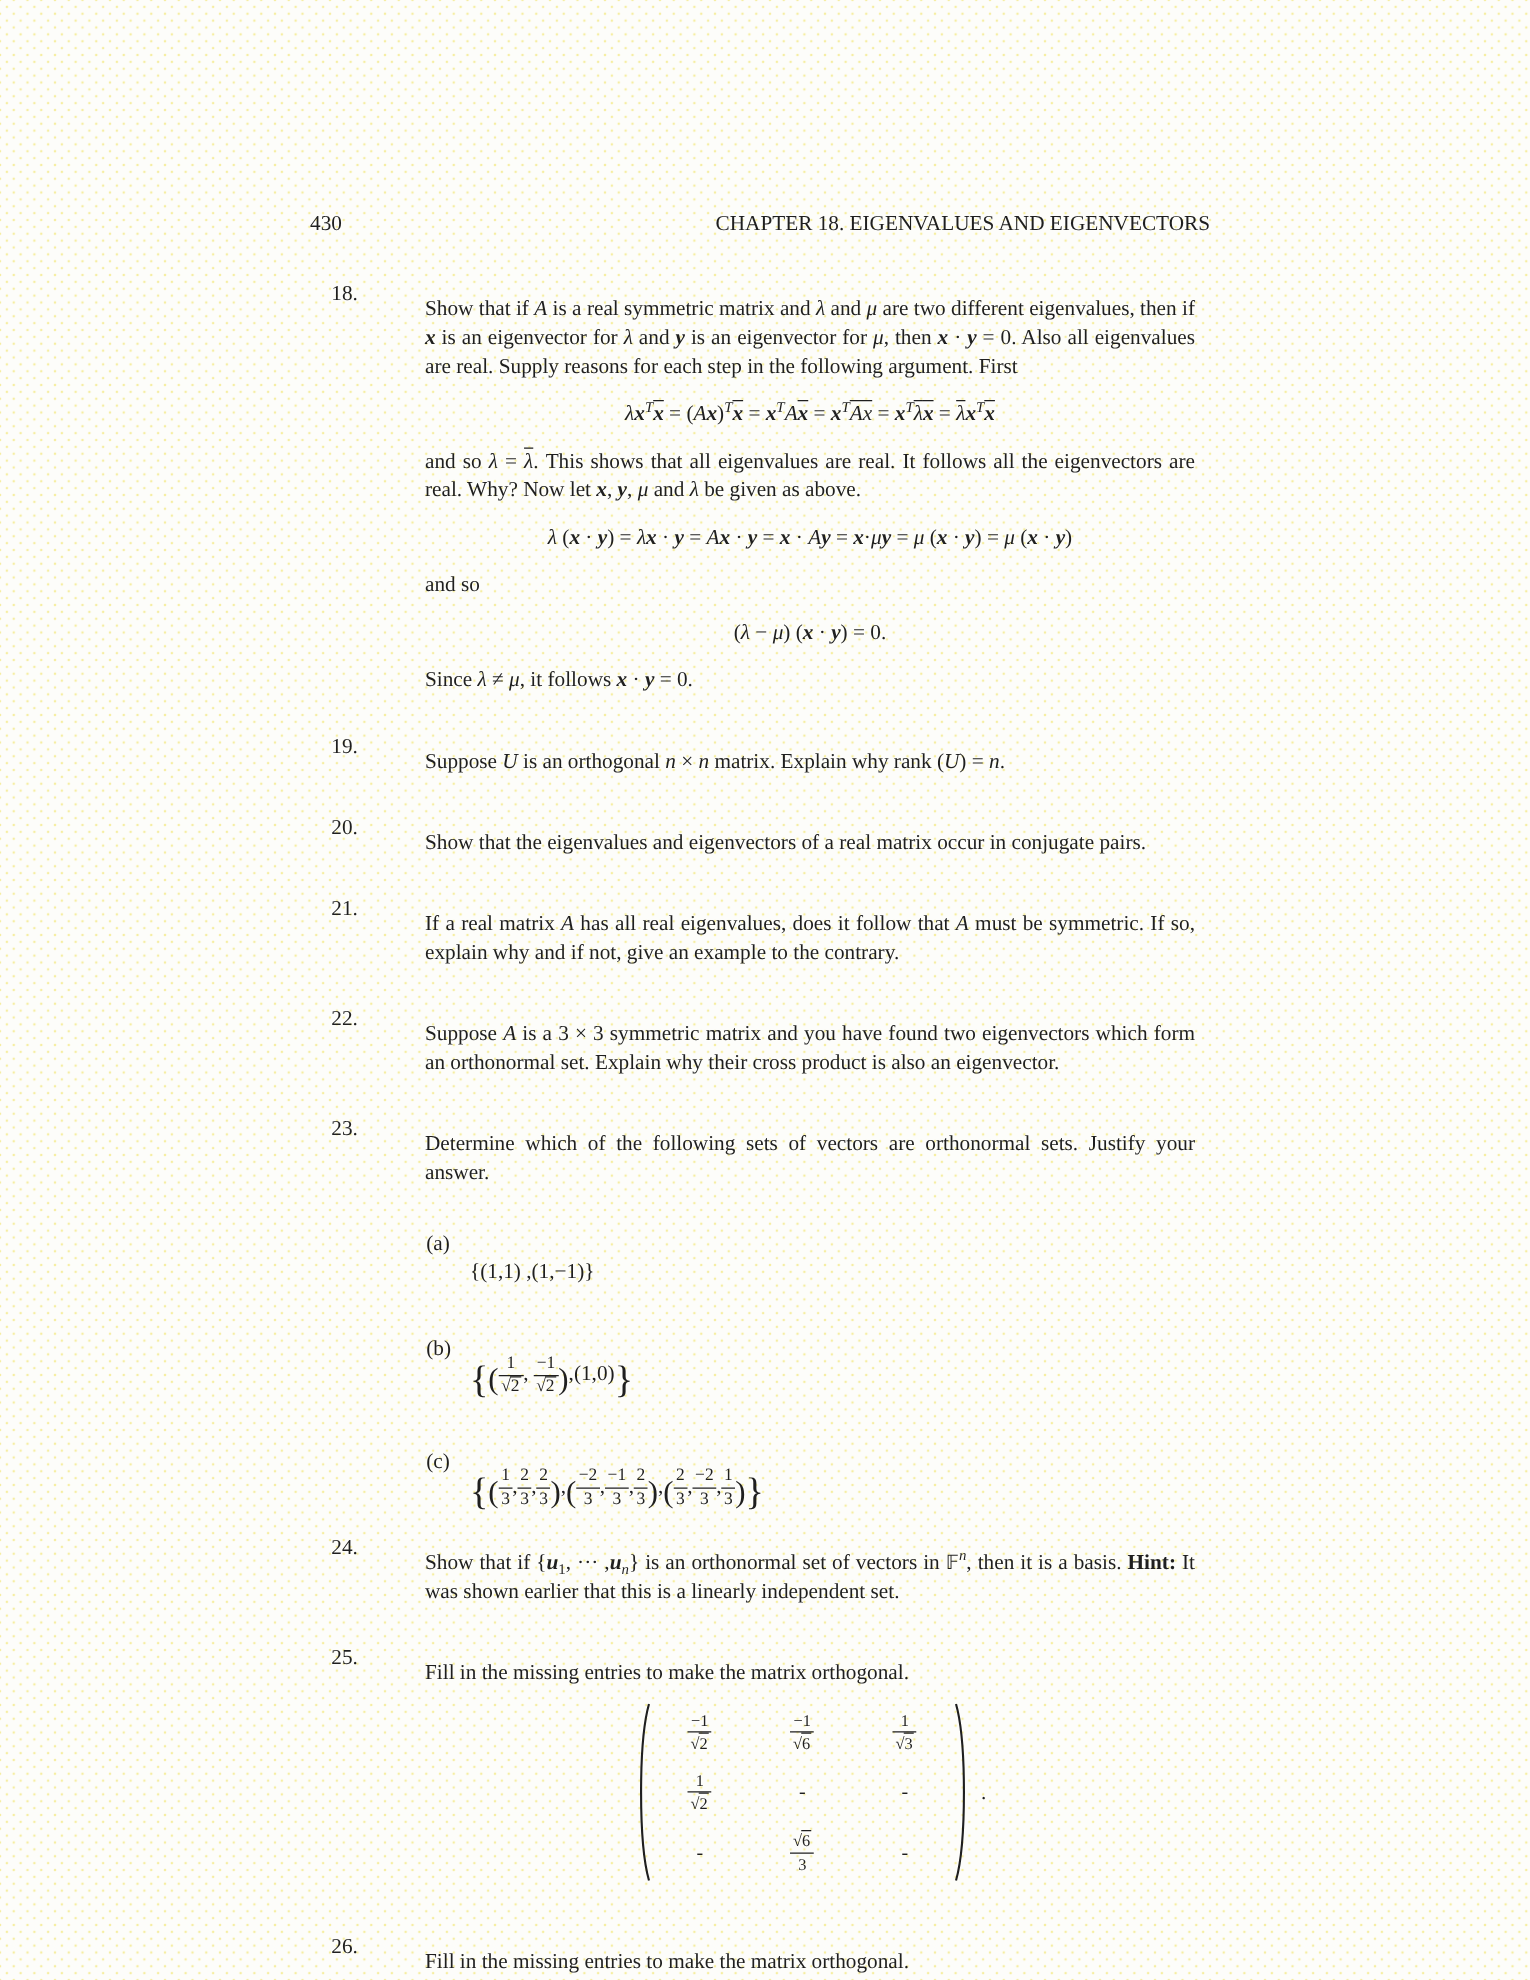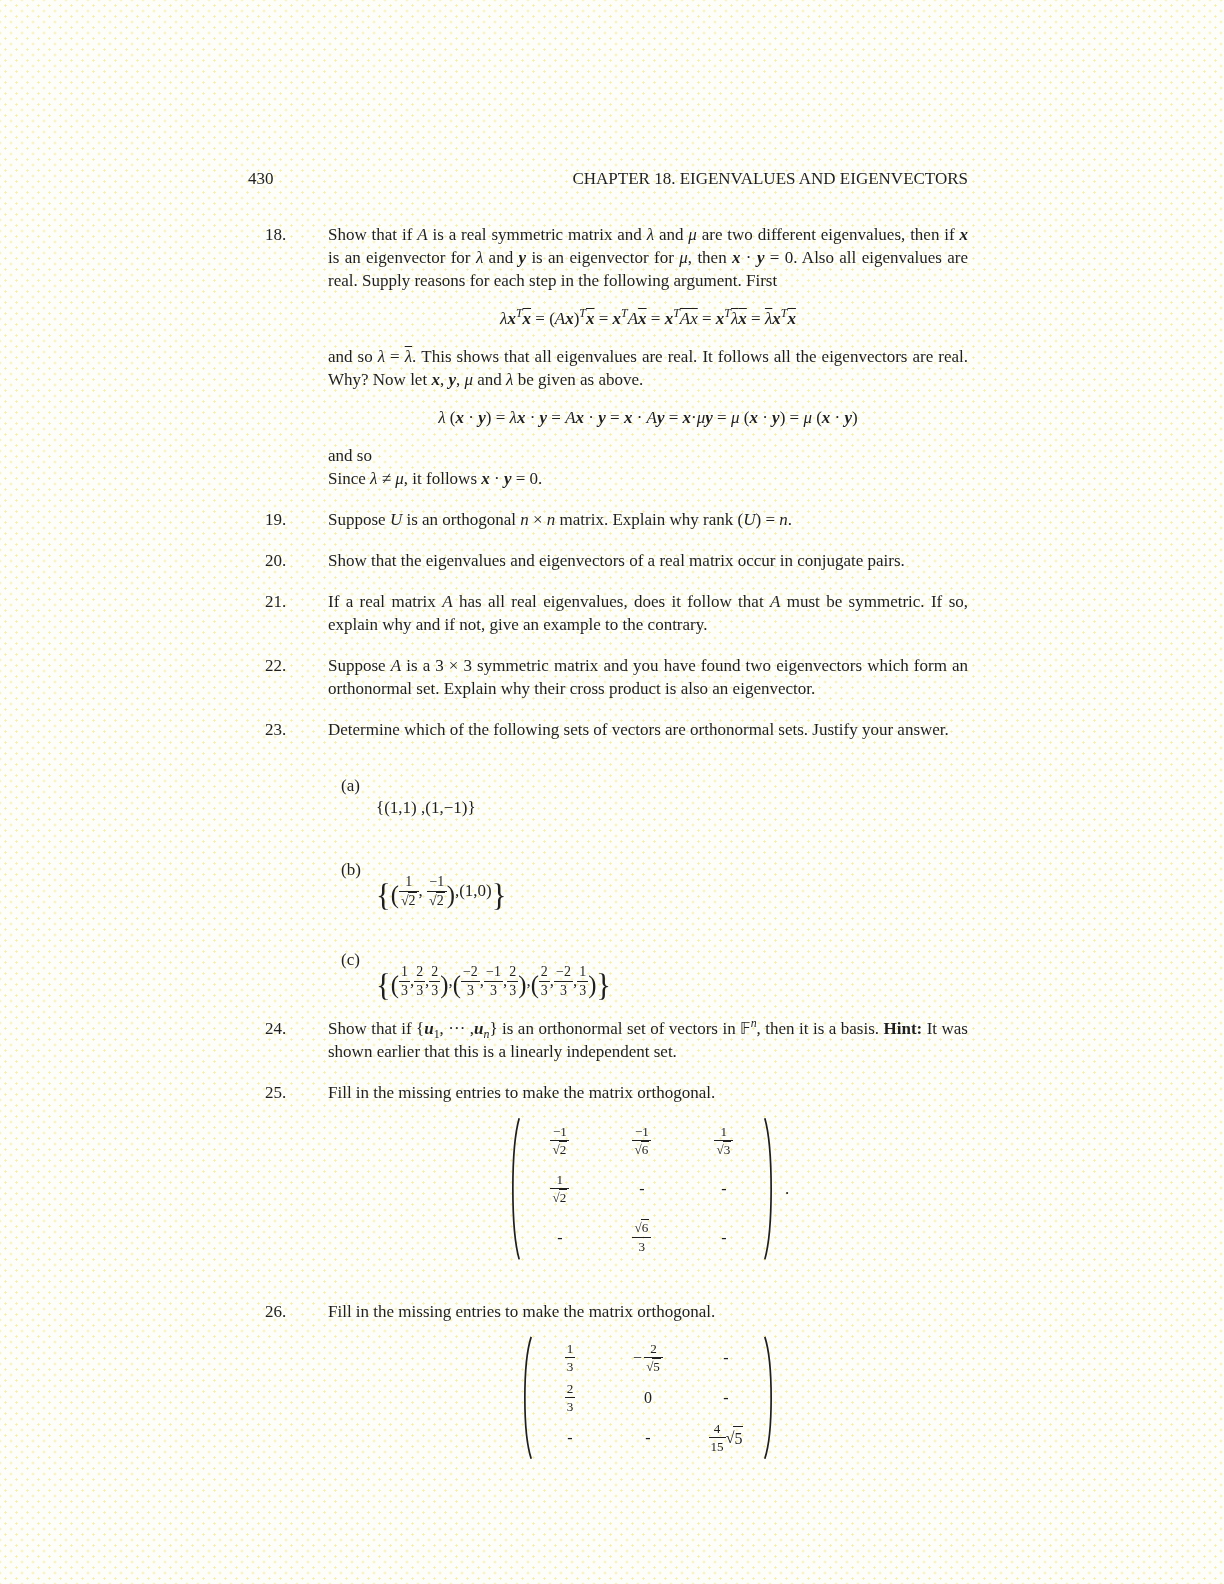--- a/index.html
+++ b/index.html
@@ -27,21 +27,21 @@
   .sub{vertical-align:sub;font-size:0.7em;line-height:0;}
   .subv{vertical-align:sub;font-size:0.7em;font-style:italic;line-height:0;}
   .ovv{font-style:italic;text-decoration:overline;}
   .ovb{font-weight:bold;font-style:italic;text-decoration:overline;}
   .ovm{font-style:italic;text-decoration:overline;}
   .bb{font-family:"DejaVu Sans",sans-serif;font-size:0.92em;}
   
   .item{display:flex;margin-top:18px;padding-left:17px;gap:32px;}
   .inum{flex:0 0 31px;}
   .itext{width:672px;}
-  .itext p{margin:0;text-align:justify;}
+  .itext p{margin:12px;text-align:justify;}
   .deq{margin:15px 0;text-align:center;}
   .subitem{display:flex;margin-top:11px;padding-left:13px;align-items:center;}
   .slabel{flex:0 0 35px;}
   
   .frac{display:inline-block;vertical-align:-0.62em;text-align:center;line-height:1.15;font-size:0.82em;}
   .frac .fn{display:block;border-bottom:1.2px solid #1f1f1f;padding:0 2px 1px;}
   .frac .fd{display:block;padding:1px 2px 0;}
   .rt{letter-spacing:-1px;}
   .rad{border-top:1.2px solid #1f1f1f;padding:0 1px;}
   .lbig{font-size:1.8em;vertical-align:-0.3em;font-weight:400;line-height:0;}
@@ -73,20 +73,21 @@
     </div>
 
     <div class="item">
       <span class="inum">18.</span>
       <div class="itext">
         <p><span>Show that if </span><span class="v">A</span><span> is a real symmetric matrix and </span><span class="v">λ</span><span> and </span><span class="v">μ</span><span> are two different eigenvalues, then if </span><span class="b">x</span><span> is an eigenvector for </span><span class="v">λ</span><span> and </span><span class="b">y</span><span> is an eigenvector for </span><span class="v">μ</span><span>, then </span><span class="b">x</span><span> · </span><span class="b">y</span><span> = 0. Also all eigenvalues are real. Supply reasons for each step in the following argument. First</span></p>
         <div class="deq"><span class="v">λ</span><span class="b">x</span><span class="sup">T</span><span class="ovb">x</span><span> = (</span><span class="v">A</span><span class="b">x</span><span>)</span><span class="sup">T</span><span class="ovb">x</span><span> = </span><span class="b">x</span><span class="sup">T</span><span class="v">A</span><span class="ovb">x</span><span> = </span><span class="b">x</span><span class="sup">T</span><span class="ovm">Ax</span><span> = </span><span class="b">x</span><span class="sup">T</span><span class="ovv">λ</span><span class="ovb">x</span><span> = </span><span class="ovv">λ</span><span class="b">x</span><span class="sup">T</span><span class="ovb">x</span></div>
         <p><span>and so </span><span class="v">λ</span><span> = </span><span class="ovv">λ</span><span>. This shows that all eigenvalues are real. It follows all the eigenvectors are real. Why? Now let </span><span class="b">x</span><span>, </span><span class="b">y</span><span>, </span><span class="v">μ</span><span> and </span><span class="v">λ</span><span> be given as above.</span></p>
         <div class="deq"><span class="v">λ</span><span> (</span><span class="b">x</span><span> · </span><span class="b">y</span><span>) = </span><span class="v">λ</span><span class="b">x</span><span> · </span><span class="b">y</span><span> = </span><span class="v">A</span><span class="b">x</span><span> · </span><span class="b">y</span><span> = </span><span class="b">x</span><span> · </span><span class="v">A</span><span class="b">y</span><span> = </span><span class="b">x</span><span>·</span><span class="v">μ</span><span class="b">y</span><span> = </span><span class="v">μ</span><span> (</span><span class="b">x</span><span> · </span><span class="b">y</span><span>) = </span><span class="v">μ</span><span> (</span><span class="b">x</span><span> · </span><span class="b">y</span><span>)</span></div>
         <p><span>and so</span></p>
+        <div class="deq"><span>(</span><span class="v">λ</span><span> − </span><span class="v">μ</span><span>) (</span><span class="b">x</span><span> · </span><span class="b">y</span><span>) = 0.</span></div>
         <p><span>Since </span><span class="v">λ</span><span> ≠ </span><span class="v">μ</span><span>, it follows </span><span class="b">x</span><span> · </span><span class="b">y</span><span> = 0.</span></p>
       </div>
     </div>
 
     <div class="item">
       <span class="inum">19.</span>
       <div class="itext">
           <p><span>Suppose </span><span class="v">U</span><span> is an orthogonal </span><span class="v">n</span><span> × </span><span class="v">n</span><span> matrix. Explain why rank (</span><span class="v">U</span><span>) = </span><span class="v">n</span><span>.</span></p>
         </div>
     </div>

